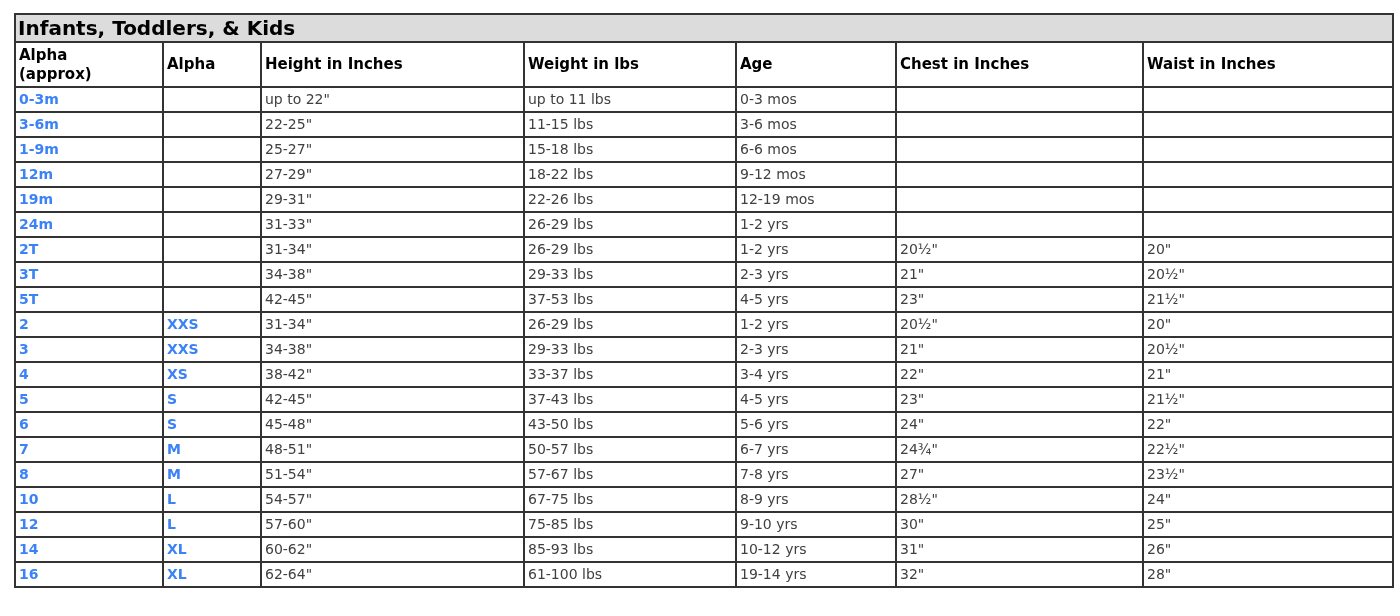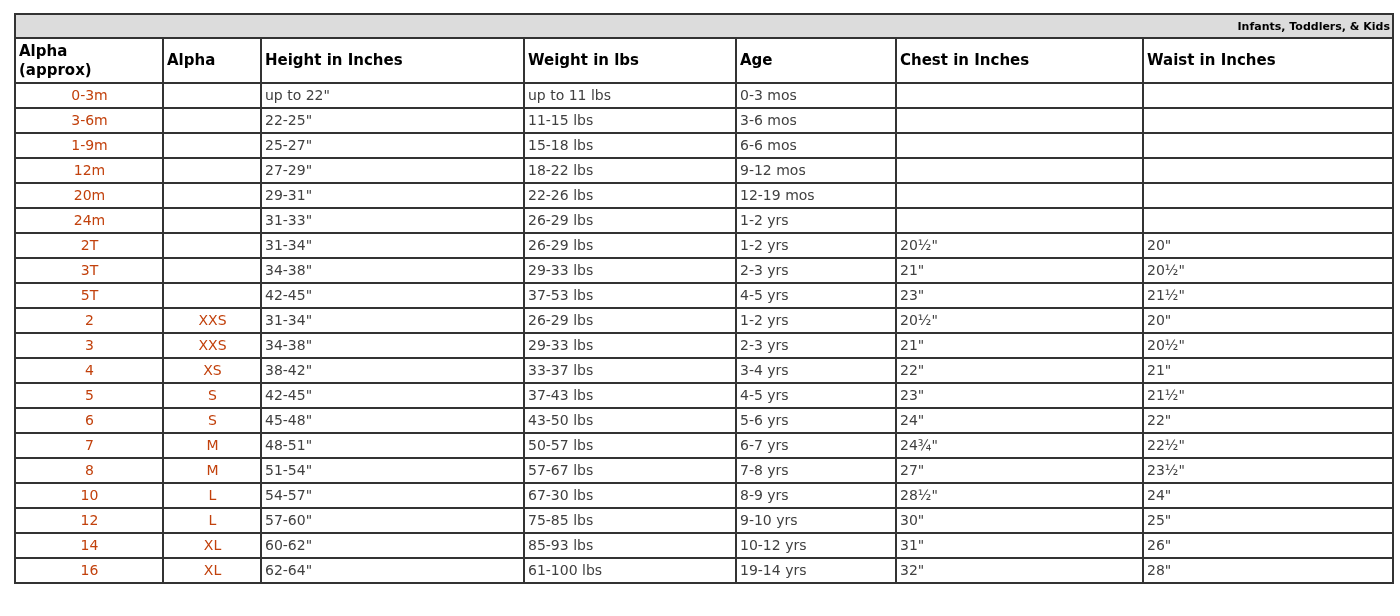--- a/index.html
+++ b/index.html
@@ -22,22 +22,22 @@
     border: 2px solid #333333;
   }
   table.size-chart th,
   table.size-chart td {
     border: 2px solid #333333;
     overflow: hidden;
     white-space: nowrap;
   }
   th.title-cell {
     background: #dcdcdc;
-    text-align: right;
-    font-size: 11px;
+    text-align: left;
+    font-size: 20px;
     font-weight: bold;
     color: #000000;
     height: 20px;
     padding: 1px 2px;
   }
   th.col-h {
     text-align: left;
     font-size: 15px;
     font-weight: bold;
     color: #000000;
@@ -48,23 +48,22 @@
   }
   table.size-chart td {
     font-size: 14px;
     color: #404040;
     height: 19px;
     padding: 2px 2px 2px 3px;
     line-height: 17px;
     vertical-align: middle;
   }
   table.size-chart td.strong {
-    font-weight: normal;
-    color: #c2410c;
-    text-align: center;
+    font-weight: bold;
+    color: #3b82f6;
   }
 </style>
 </head>
 <body>
 
 <div class="chart-wrap">
   <table class="size-chart">
     <colgroup>
       <col style="width:148px">
       <col style="width:98px">
@@ -119,21 +118,21 @@
         <tr>
           <td class="strong">12m</td>
           <td class="strong"></td>
           <td>27-29"</td>
           <td>18-22 lbs</td>
           <td>9-12 mos</td>
           <td></td>
           <td></td>
         </tr>
         <tr>
-          <td class="strong">20m</td>
+          <td class="strong">19m</td>
           <td class="strong"></td>
           <td>29-31"</td>
           <td>22-26 lbs</td>
           <td>12-19 mos</td>
           <td></td>
           <td></td>
         </tr>
         <tr>
           <td class="strong">24m</td>
           <td class="strong"></td>
@@ -230,21 +229,21 @@
           <td>51-54"</td>
           <td>57-67 lbs</td>
           <td>7-8 yrs</td>
           <td>27"</td>
           <td>23½"</td>
         </tr>
         <tr>
           <td class="strong">10</td>
           <td class="strong">L</td>
           <td>54-57"</td>
-          <td>67-30 lbs</td>
+          <td>67-75 lbs</td>
           <td>8-9 yrs</td>
           <td>28½"</td>
           <td>24"</td>
         </tr>
         <tr>
           <td class="strong">12</td>
           <td class="strong">L</td>
           <td>57-60"</td>
           <td>75-85 lbs</td>
           <td>9-10 yrs</td>

